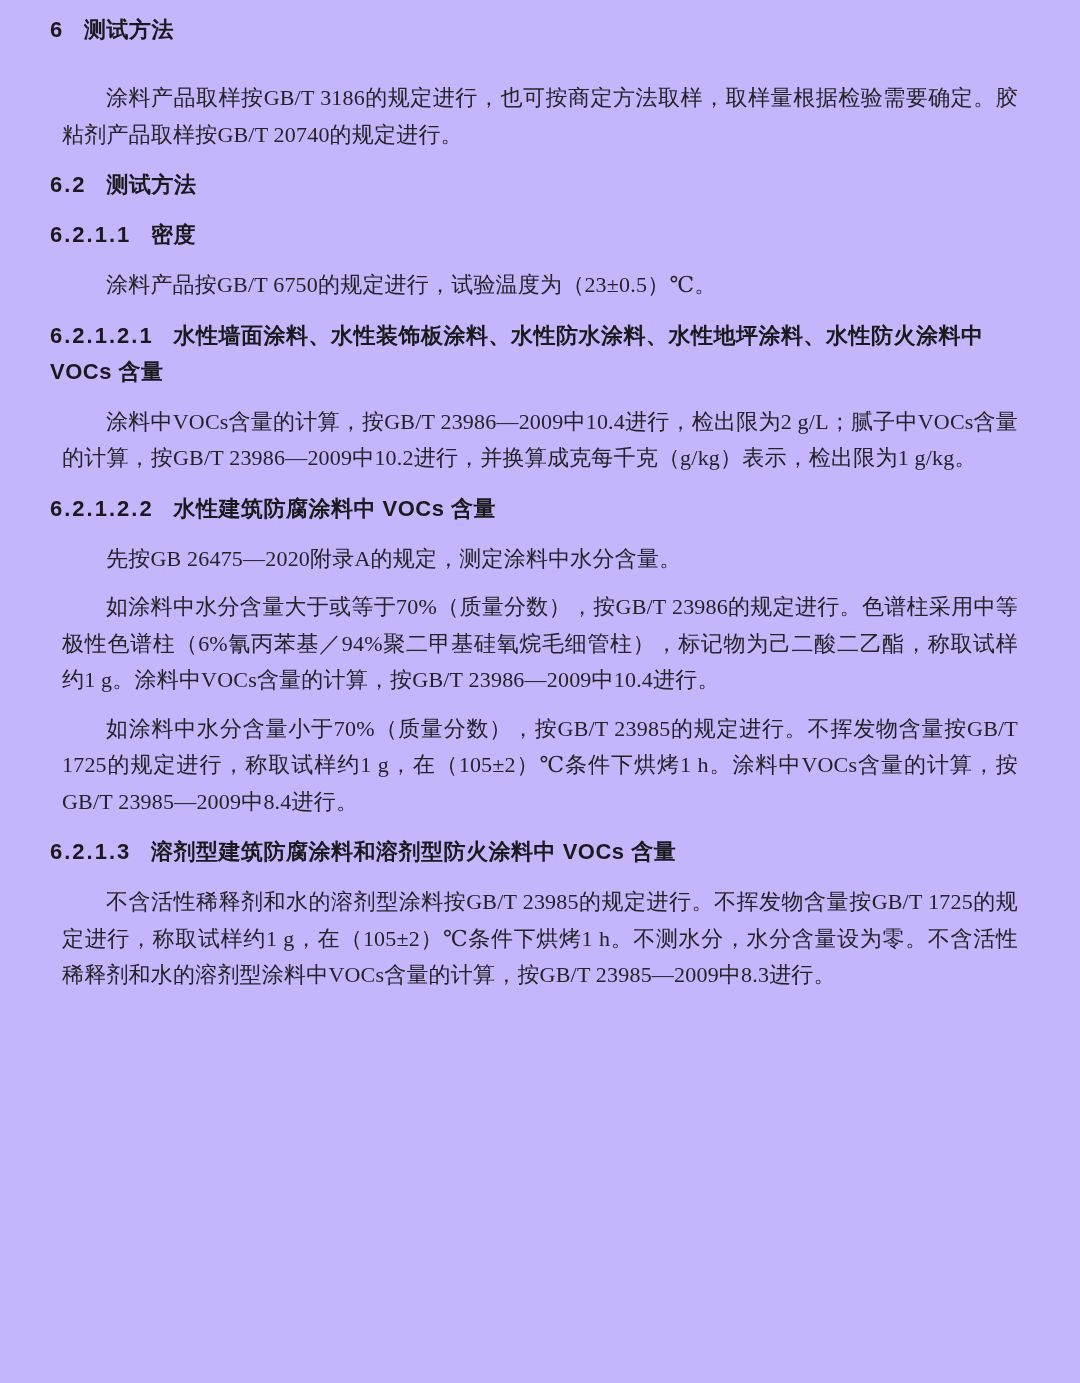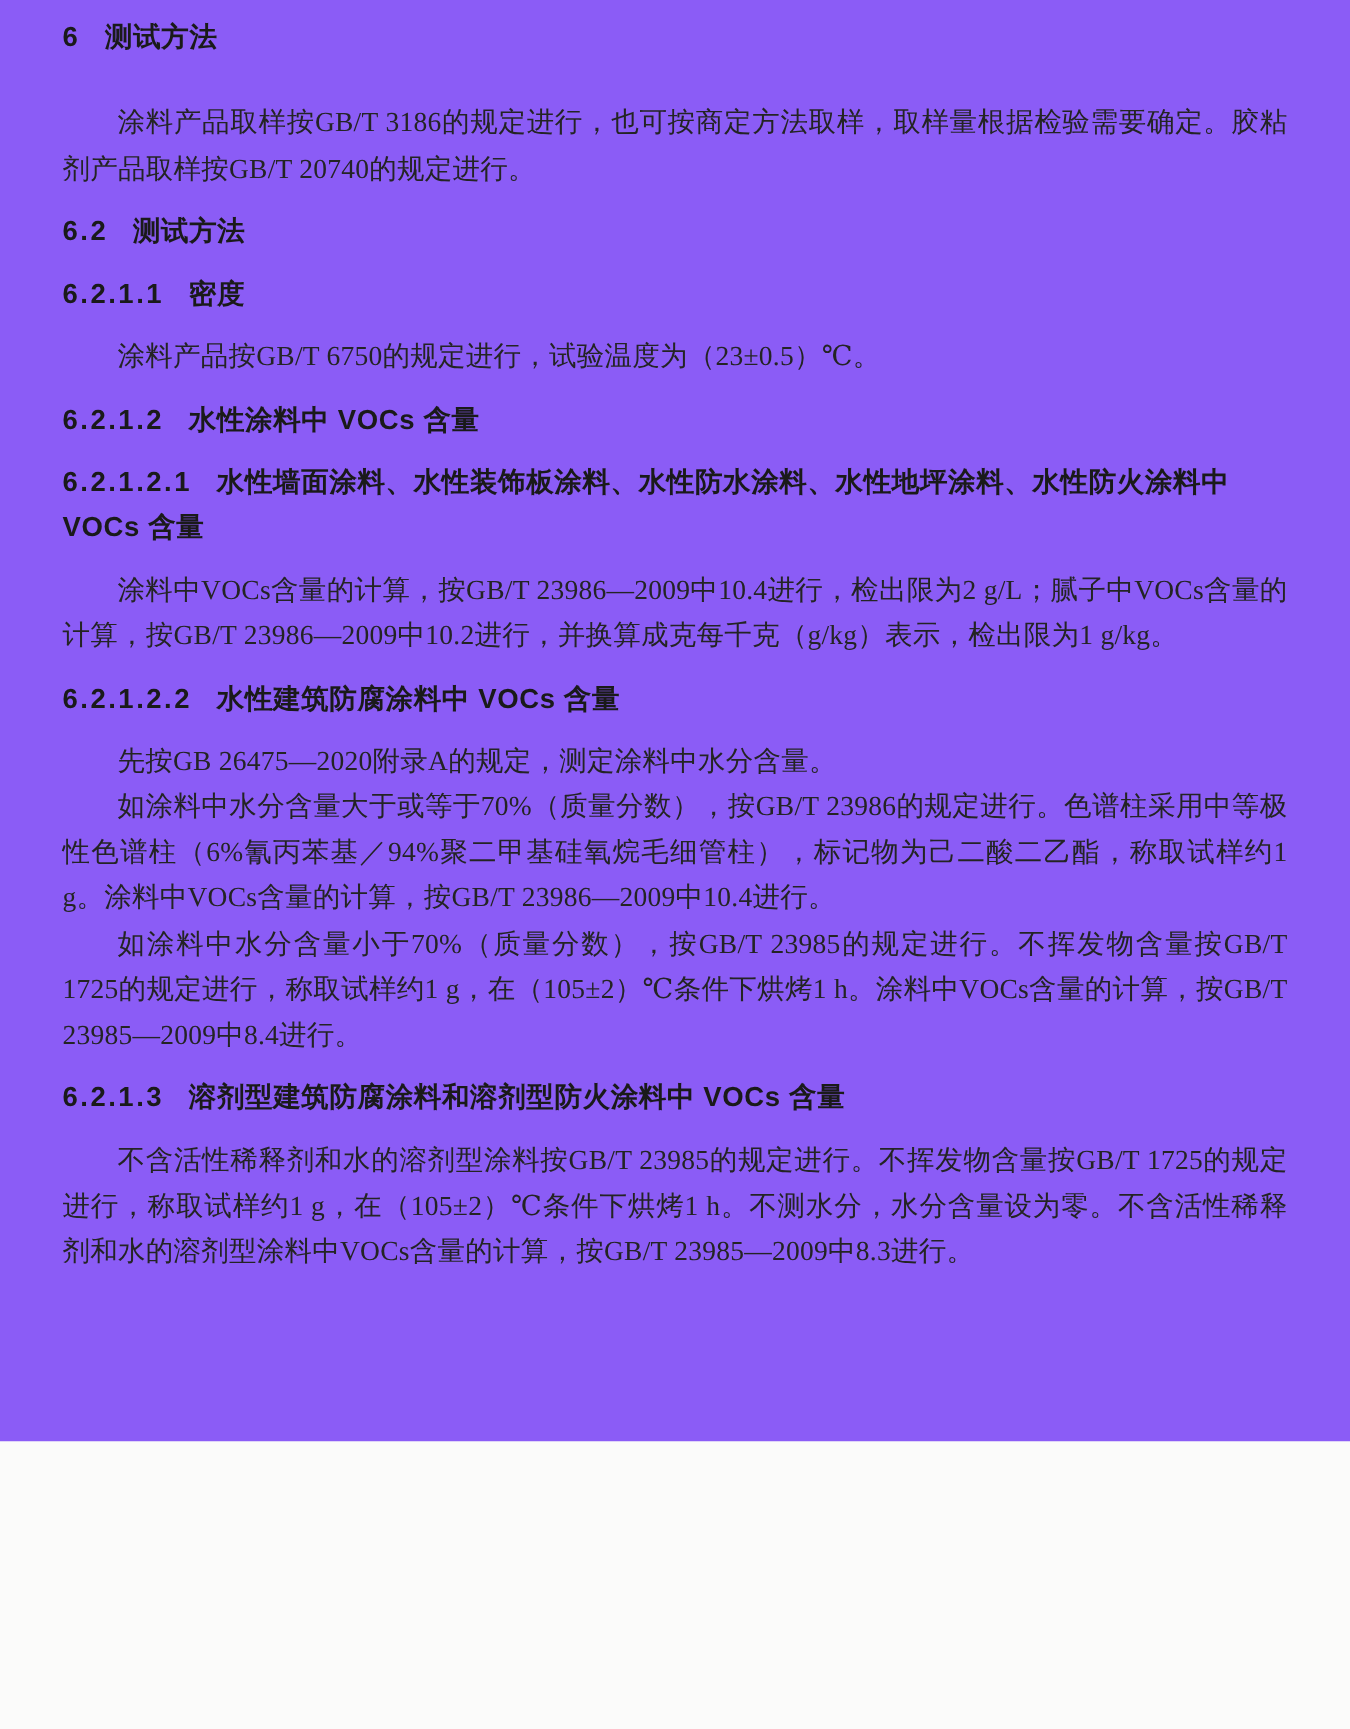--- a/index.html
+++ b/index.html
@@ -7,39 +7,39 @@
     width: 1080px;
     height: 1383px;
     background: #fbfbfa;
     color: #1f1f1f;
     font-family: "Liberation Serif", "DejaVu Serif", serif;
     overflow: hidden;
   }
   .page {
     box-sizing: border-box;
     width: 1080px;
-    height: 1153px;
+    height: 1383px;
     padding: 12px 50px 0 50px;
-    background: #8b5cf6;
+    background: #c4b5fd;
   }
   .h {
     font-family: "Liberation Sans", "DejaVu Sans", sans-serif;
     font-weight: bold;
     font-size: 22px;
     line-height: 36px;
     margin: 14px 0;
     color: #1a1a1a;
     letter-spacing: 0.5px;
   }
   .h .num { margin-right: 0.9em; letter-spacing: 2px; }
   .h.lvl1 { margin-top: 0; margin-bottom: 32px; }
   p.body {
     font-size: 22px;
     line-height: 36.5px;
-    margin: 0;
+    margin: 12px;
     text-indent: 2em;
     text-align: justify;
     color: #242424;
     letter-spacing: 0.2px;
   }
 </style>
 </head>
 <body>
 
 <div class="page">
@@ -55,23 +55,20 @@
     <span class="num">6.2</span><span class="t">测试方法</span>
   </div>
 
 
   <div class="h">
     <span class="num">6.2.1.1</span><span class="t">密度</span>
   </div>
 
   <p class="body">涂料产品按GB/T 6750的规定进行，试验温度为（23±0.5）℃。</p>
 
-  <div class="h">
-    <span class="num">6.2.1.2</span><span class="t">水性涂料中 VOCs 含量</span>
-  </div>
 
   <div class="h">
     <span class="num">6.2.1.2.1</span><span class="t">水性墙面涂料、水性装饰板涂料、水性防水涂料、水性地坪涂料、水性防火涂料中 VOCs 含量</span>
   </div>
 
   <p class="body">涂料中VOCs含量的计算，按GB/T 23986—2009中10.4进行，检出限为2 g/L；腻子中VOCs含量的计算，按GB/T 23986—2009中10.2进行，并换算成克每千克（g/kg）表示，检出限为1 g/kg。</p>
 
   <div class="h">
     <span class="num">6.2.1.2.2</span><span class="t">水性建筑防腐涂料中 VOCs 含量</span>
   </div>

